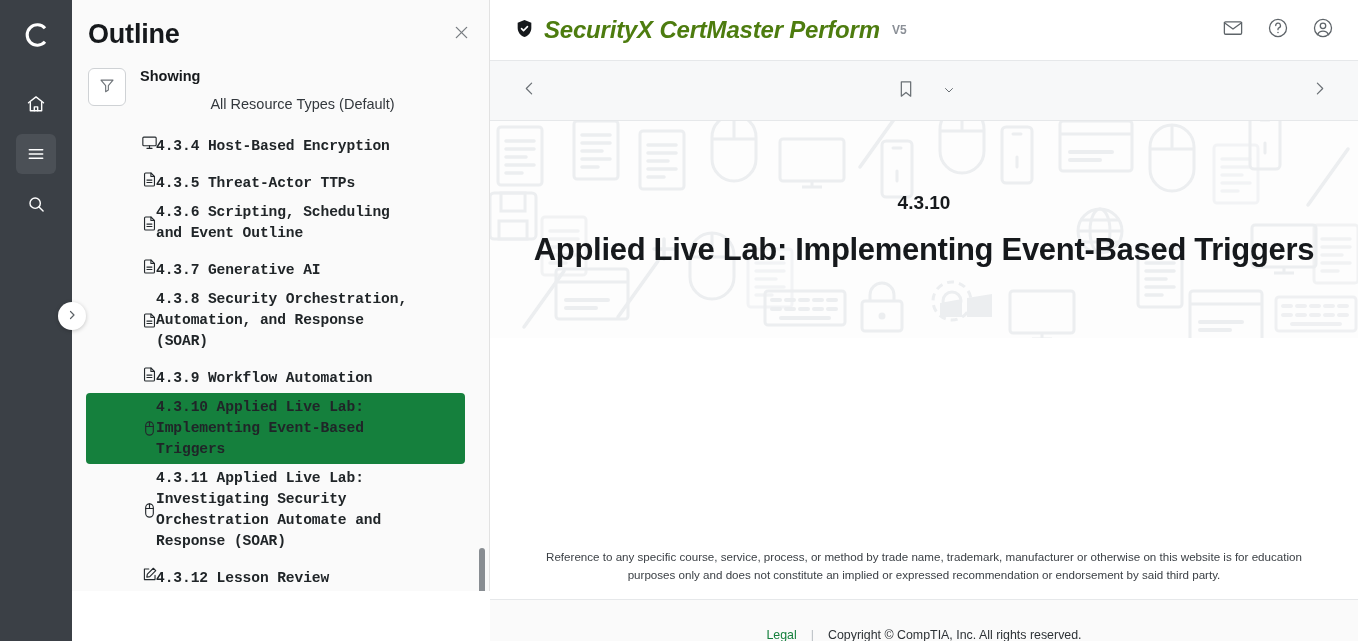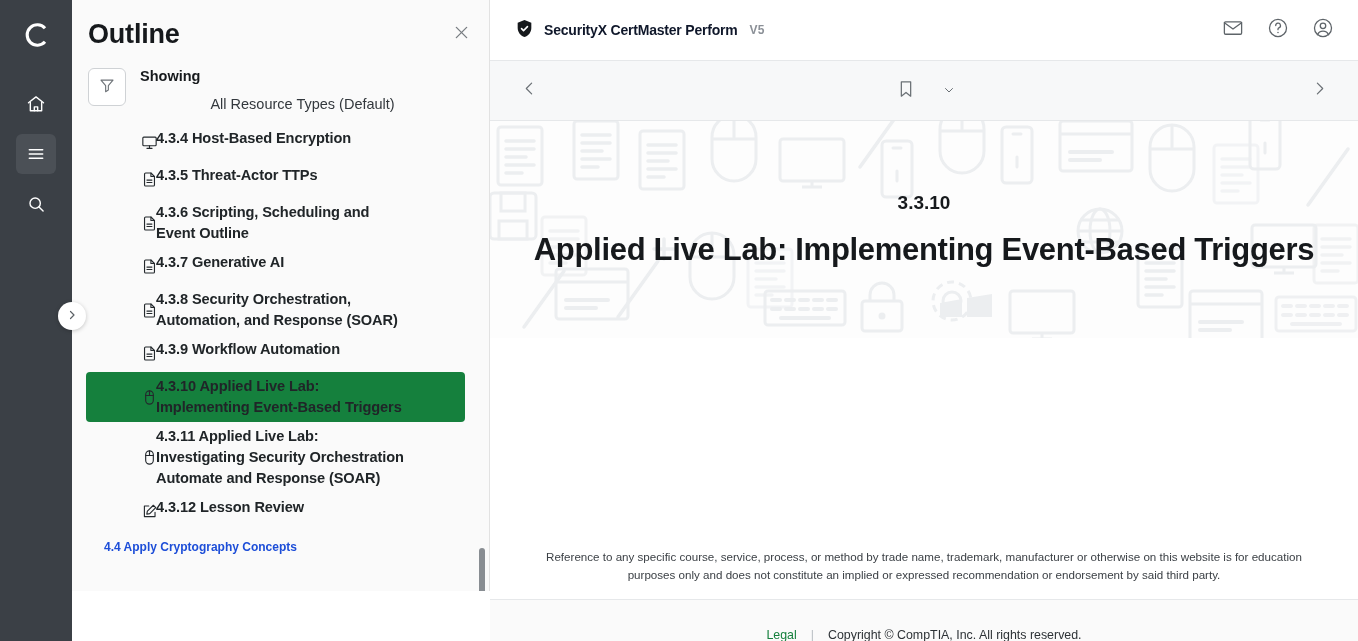--- a/index.html
+++ b/index.html
@@ -141,26 +141,27 @@
   .outline-list {
     flex: 1 1 auto;
     overflow: hidden;
     position: relative;
     padding-left: 14px;
     padding-right: 24px;
   }
 
   .tree-item {
     display: flex;
-    align-items: flex-start;
+    align-items: flex-end;
     min-height: 37px;
     padding: 4px 14px 4px 50px;
     position: relative;
     border-radius: 4px;
     cursor: pointer;
+    font-family: Liberation Mono, monospace;
   }
   .tree-item.selected { background: #15803d; }
   .tree-ico {
     position: absolute;
     left: 54px;
     top: 50%;
     transform: translateY(-50%);
     width: 18px;
     height: 18px;
     display: flex;
@@ -219,24 +220,25 @@
     align-items: center;
     padding: 0 22px 0 24px;
     background: #ffffff;
   }
   .brand {
     display: flex;
     align-items: center;
     gap: 9px;
   }
   .brand-name {
-    font-size: 14px;
+    font-size: 24px;
     font-weight: bold;
-    color: #0f172a;
+    color: #4d7c0f;
     letter-spacing: -0.2px;
+    font-style: italic;
   }
   .brand-ver {
     font-size: 12px;
     font-weight: bold;
     color: #8b9097;
     margin-left: 3px;
     letter-spacing: 0.2px;
   }
   .head-actions {
     margin-left: auto;
@@ -722,21 +724,21 @@
           <use href="#pmouse" x="660" y="4"></use>
           <use href="#pbrowser" x="700" y="170"></use>
           <use href="#pdoc" x="724" y="24" opacity="0.6"></use>
           <use href="#pmonitor" x="762" y="104"></use>
           <use href="#pphone" x="760" y="-8"></use>
           <use href="#pslash" x="818" y="28"></use>
           <use href="#pkeyboard" x="786" y="176" opacity="0.8"></use>
           <use href="#pdoc" x="824" y="104" opacity="0.7"></use>
         </svg>
       </div>
-      <div class="hero-num">3.3.10</div>
+      <div class="hero-num">4.3.10</div>
       <div class="hero-title">Applied Live Lab: Implementing Event-Based Triggers</div>
     </div>
 
     <div class="body-area">
       <div class="disclaimer">Reference to any specific course, service, process, or method by trade name, trademark, manufacturer or otherwise on this website is for education purposes only and does not constitute an implied or expressed recommendation or endorsement by said third party.</div>
       <div class="footer">
         <div class="footer-inner">
           <span class="footer-link">Legal</span>
           <span class="footer-sep">|</span>
           <span>Copyright © CompTIA, Inc. All rights reserved.</span>

